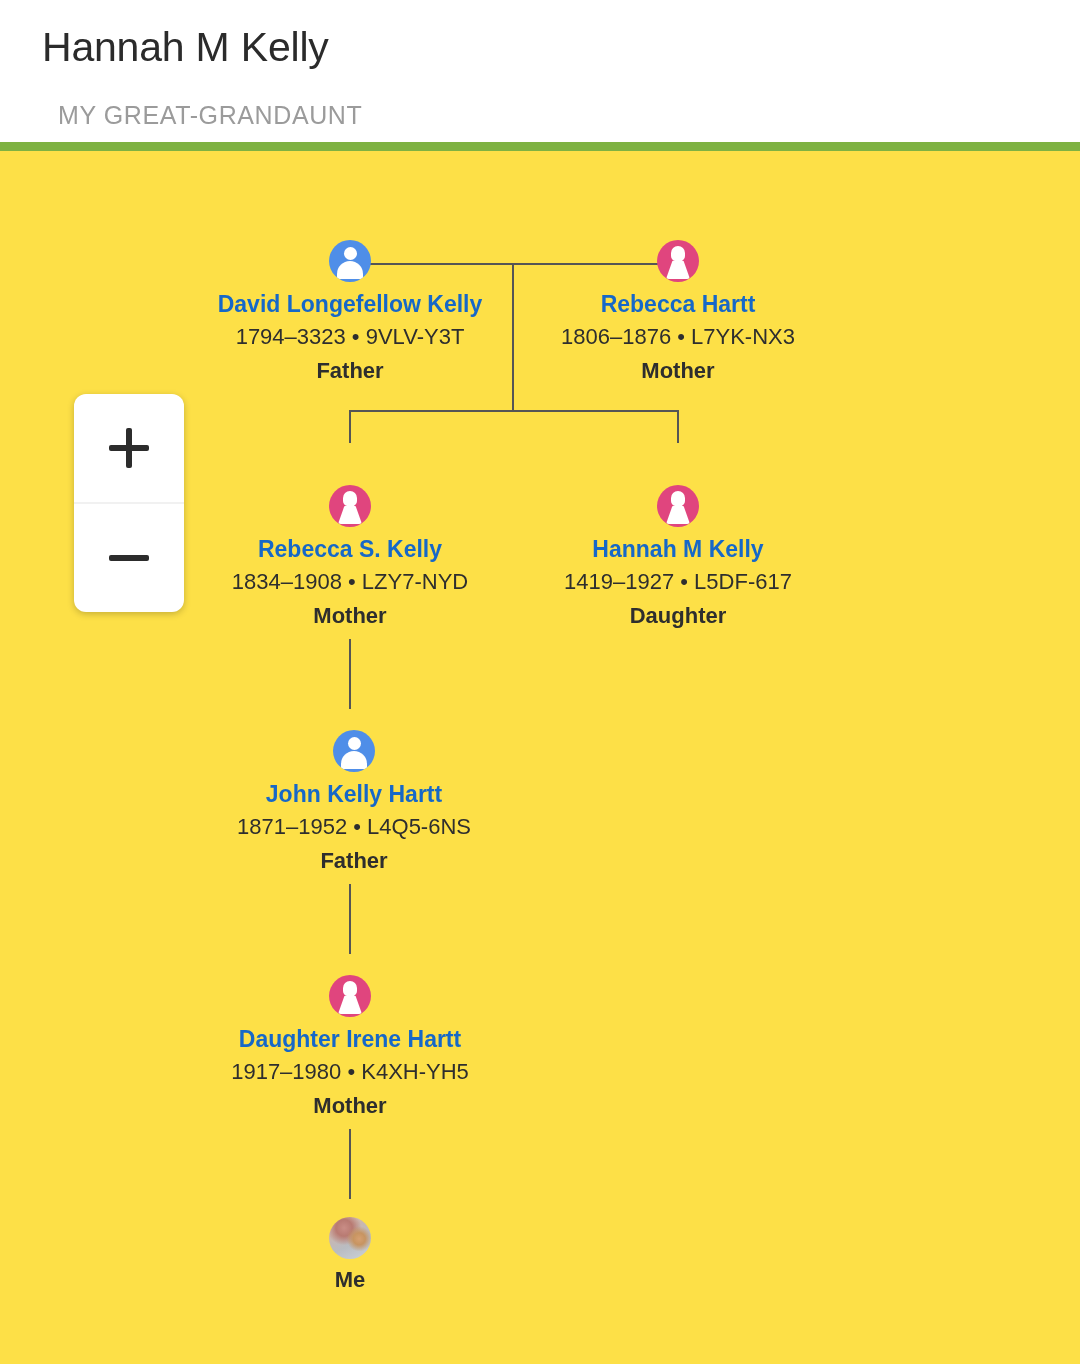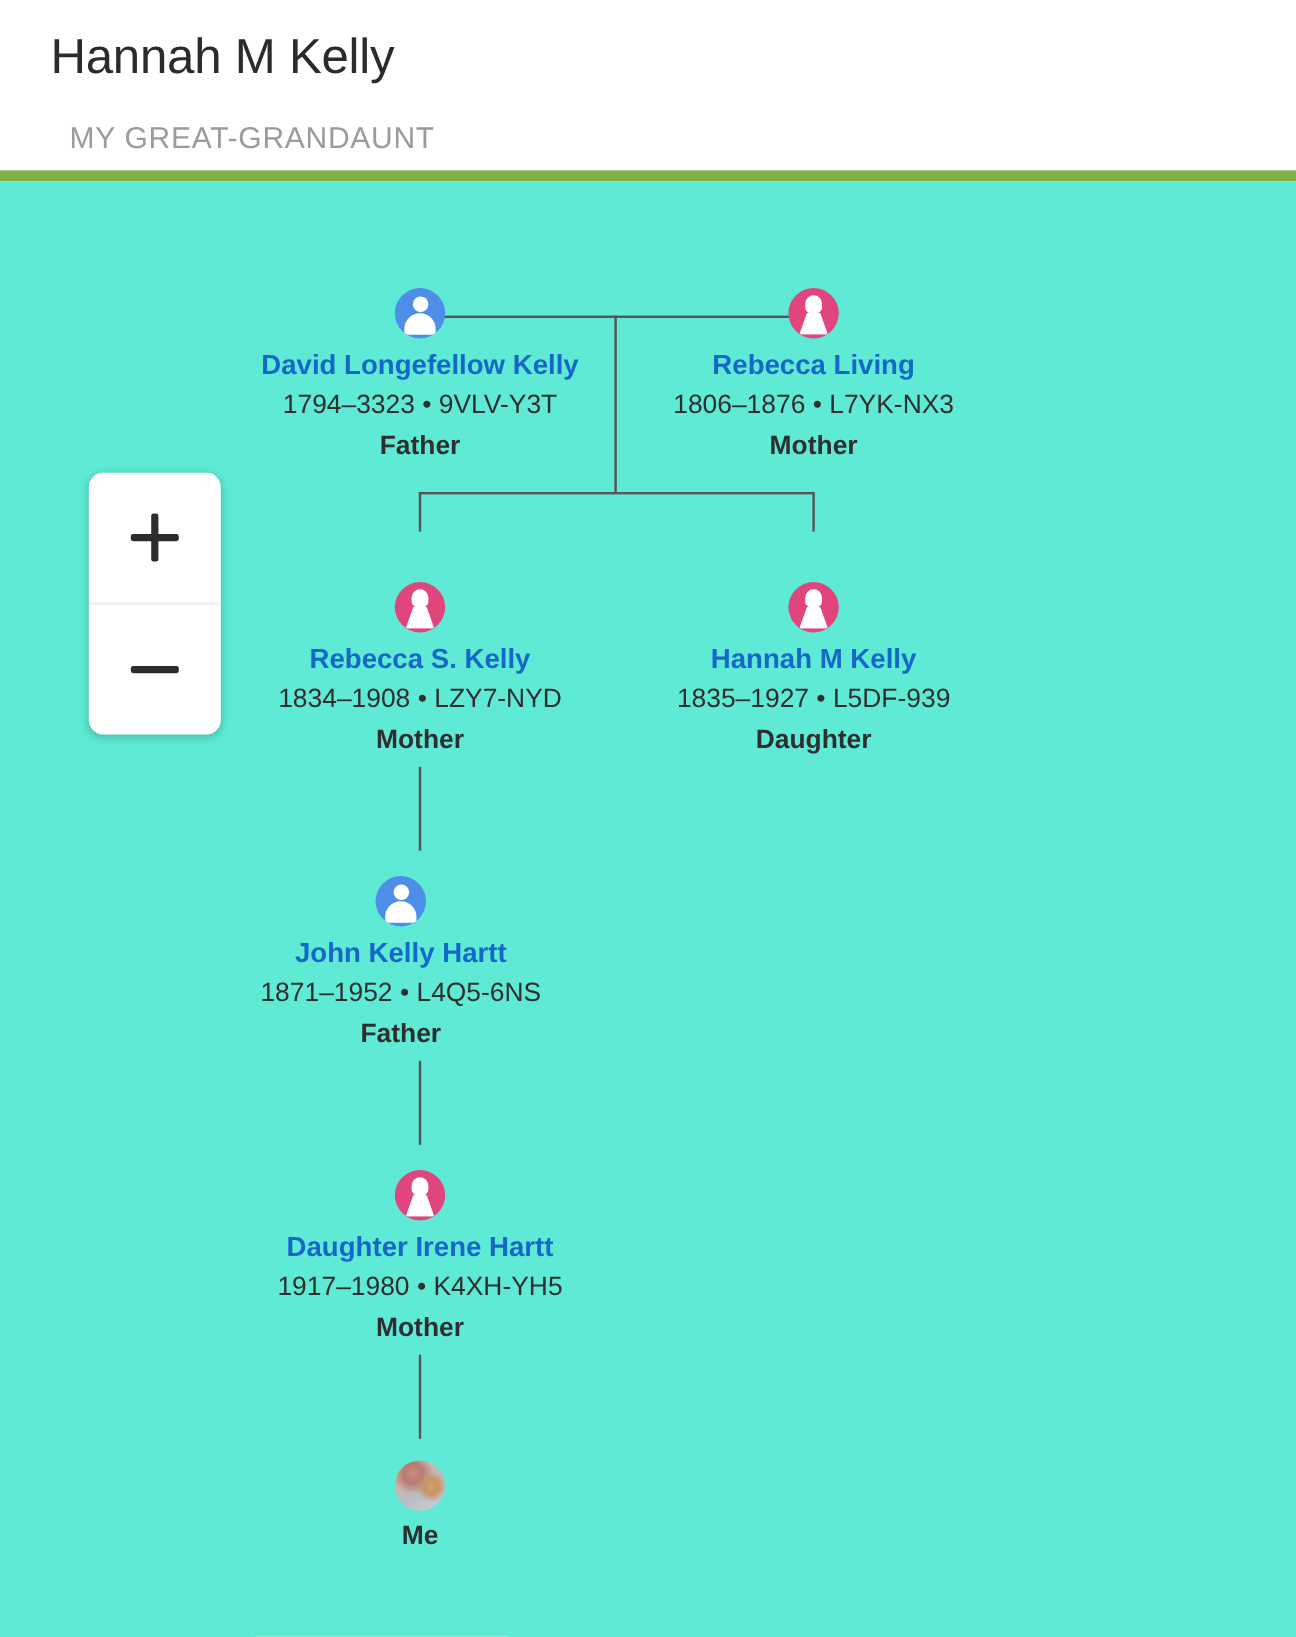--- a/index.html
+++ b/index.html
@@ -47,21 +47,21 @@
     width: 100%;
     height: 9px;
     background: #7eb242;
   }
 
   
   .canvas {
     position: relative;
     width: 1080px;
     height: 1213px;
-    background: #5eead4;
+    background: #fde047;
     overflow: hidden;
   }
 
   
   .zoom-control {
     position: absolute;
     left: 74px;
     top: 243px;
     width: 110px;
     height: 218px;
@@ -259,21 +259,21 @@
     <div class="person-dates">1794–3323 • 9VLV-Y3T</div>
     <div class="person-relation">Father</div>
   </div>
 
   <div class="person" style="left:678px; top:89px;">
     <div class="avatar female">
       <span class="sil-head"></span>
       <span class="sil-neck"></span>
       <span class="sil-body"></span>
     </div>
-    <div class="person-name">Rebecca Living</div>
+    <div class="person-name">Rebecca Hartt</div>
     <div class="person-dates">1806–1876 • L7YK-NX3</div>
     <div class="person-relation">Mother</div>
   </div>
 
   <div class="person" style="left:350px; top:334px;">
     <div class="avatar female">
       <span class="sil-head"></span>
       <span class="sil-neck"></span>
       <span class="sil-body"></span>
     </div>
@@ -282,25 +282,25 @@
     <div class="person-relation">Mother</div>
   </div>
 
   <div class="person" style="left:678px; top:334px;">
     <div class="avatar female">
       <span class="sil-head"></span>
       <span class="sil-neck"></span>
       <span class="sil-body"></span>
     </div>
     <div class="person-name">Hannah M Kelly</div>
-    <div class="person-dates">1835–1927 • L5DF-939</div>
+    <div class="person-dates">1419–1927 • L5DF-617</div>
     <div class="person-relation">Daughter</div>
   </div>
 
-  <div class="person" style="left:334px; top:579px;">
+  <div class="person" style="left:354px; top:579px;">
     <div class="avatar male">
       <span class="sil-head"></span>
       <span class="sil-body"></span>
     </div>
     <div class="person-name">John Kelly Hartt</div>
     <div class="person-dates">1871–1952 • L4Q5-6NS</div>
     <div class="person-relation">Father</div>
   </div>
 
   <div class="person" style="left:350px; top:824px;">

